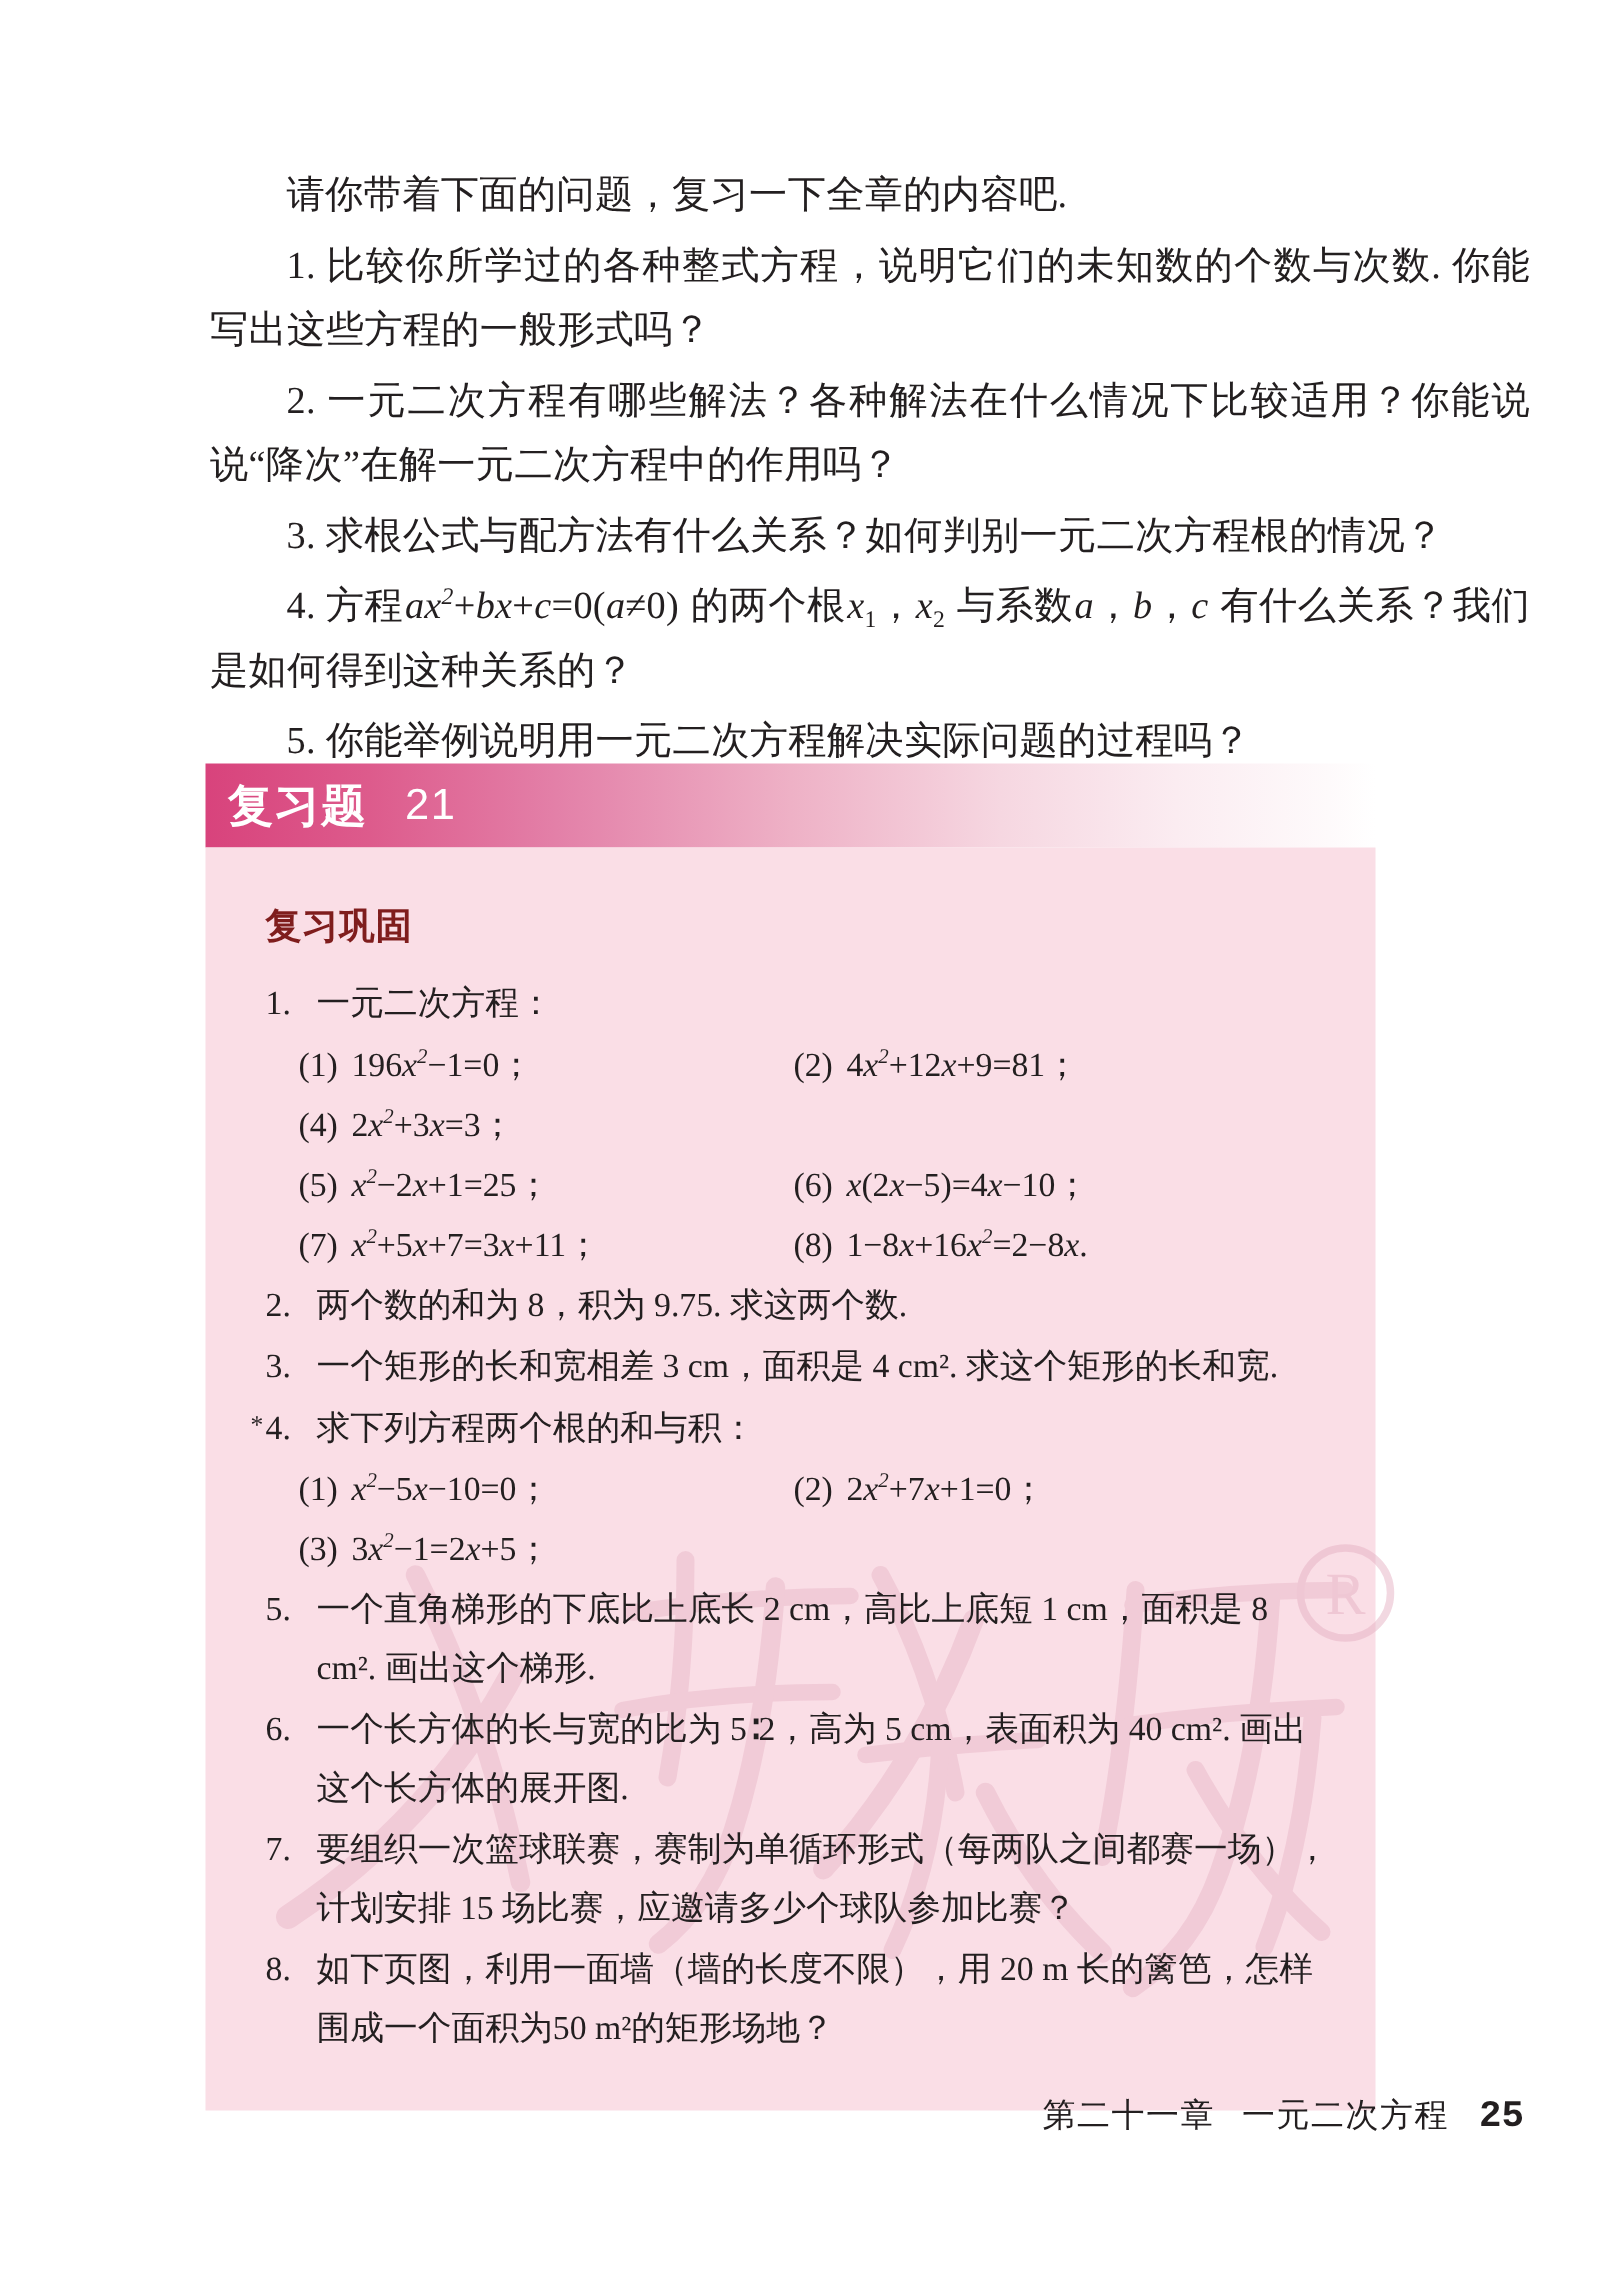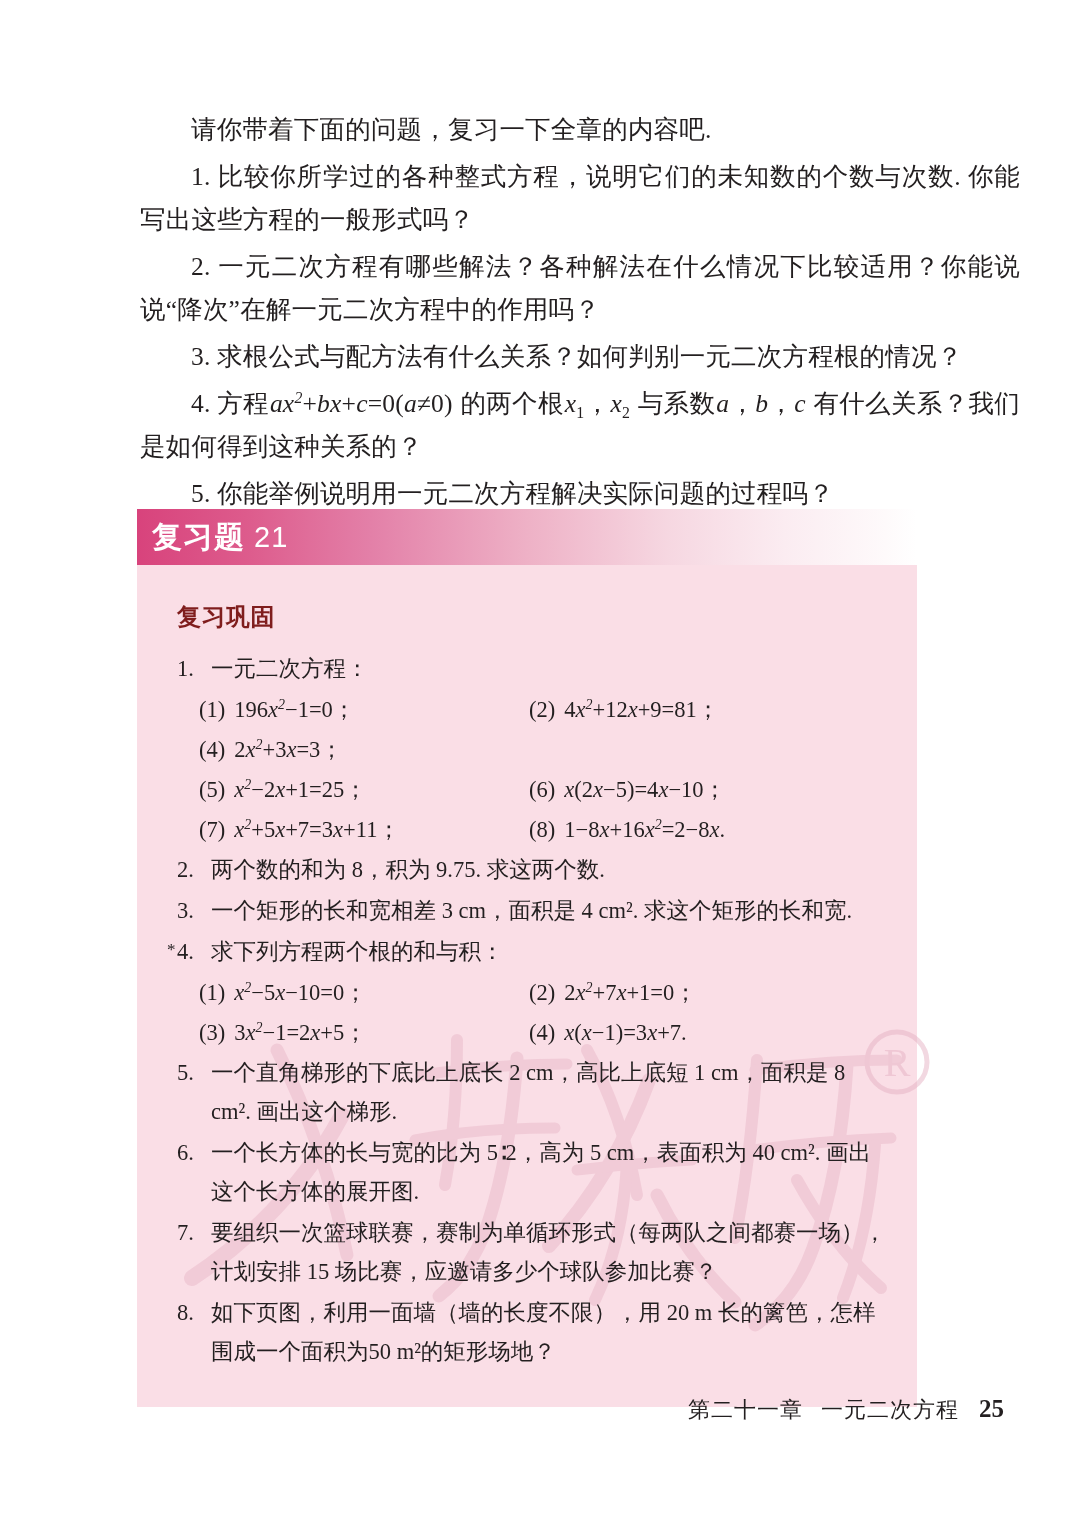--- a/index.html
+++ b/index.html
@@ -89,21 +89,21 @@
     font-family: "Liberation Sans", "DejaVu Sans", sans-serif;
     font-weight: bold;
     font-size: 30px;
     letter-spacing: 1px;
   }
   .ex-banner .bnum {
     color: #ffffff;
     font-family: "Liberation Sans", "DejaVu Sans", sans-serif;
     font-weight: normal;
     font-size: 29px;
-    margin-left: 9px;
+    margin-left: 25px;
     letter-spacing: 1px;
   }
 
   .ex-body {
     background: #fadee6;
     padding: 36px 28px 34px 28px;
     box-sizing: border-box;
     position: relative;
     min-height: 795px;
   }
@@ -167,36 +167,36 @@
     width: 330px;
     flex: 0 0 330px;
     white-space: nowrap;
   }
   .eqrow .cell.right { width: auto; flex: 1 1 auto; }
   .eqrow .lab { margin-right: 8px; }
 
   
   .footer {
     position: absolute;
-    right: 76px;
+    right: 64px;
     top: 1395px;
     display: flex;
     align-items: baseline;
     gap: 0;
     margin-left: 40px;
   }
   .footer .ch {
     font-size: 22px;
     letter-spacing: 1px;
     color: #231f20;
     font-family: "Liberation Serif", "DejaVu Serif", serif;
   }
   .footer .sep { display: inline-block; width: 18px; }
   .footer .pg {
-    font-family: Liberation Serif, serif;
+    font-family: Liberation Mono, monospace;
     font-weight: bold;
     font-size: 25px;
     margin-left: 20px;
     color: #231f20;
   }
 </style>
 </head>
 <body>
 
 <div class="page">
@@ -292,21 +292,20 @@
           <span class="num"><span class="star">*</span><span>4.</span></span>
           <span class="body">求下列方程两个根的和与积：</span>
         </div>
         <div class="eqrows">
           <div class="eqrow">
             <span class="cell"><span class="lab">(1)</span><span class="mi">x<sup class="sp">2</sup><span class="mn">−5</span>x<span class="mn">−10=0；</span></span></span>
             <span class="cell right"><span class="lab">(2)</span><span class="mi"><span class="mn">2</span>x<sup class="sp">2</sup><span class="mn">+7</span>x<span class="mn">+1=0；</span></span></span>
           </div>
           <div class="eqrow">
             <span class="cell"><span class="lab">(3)</span><span class="mi"><span class="mn">3</span>x<sup class="sp">2</sup><span class="mn">−1=2</span>x<span class="mn">+5；</span></span></span>
-            <span class="cell right"><span class="lab">(4)</span><span class="mi">x<span class="mn">(</span>x<span class="mn">−1)=3</span>x<span class="mn">+7.</span></span></span>
           </div>
         </div>
 
 
         <div class="item">
           <span class="num">5.</span>
           <span class="body">一个直角梯形的下底比上底长 2 cm，高比上底短 1 cm，面积是 8 cm². 画出这个梯形.</span>
         </div>
 
         <div class="item">

